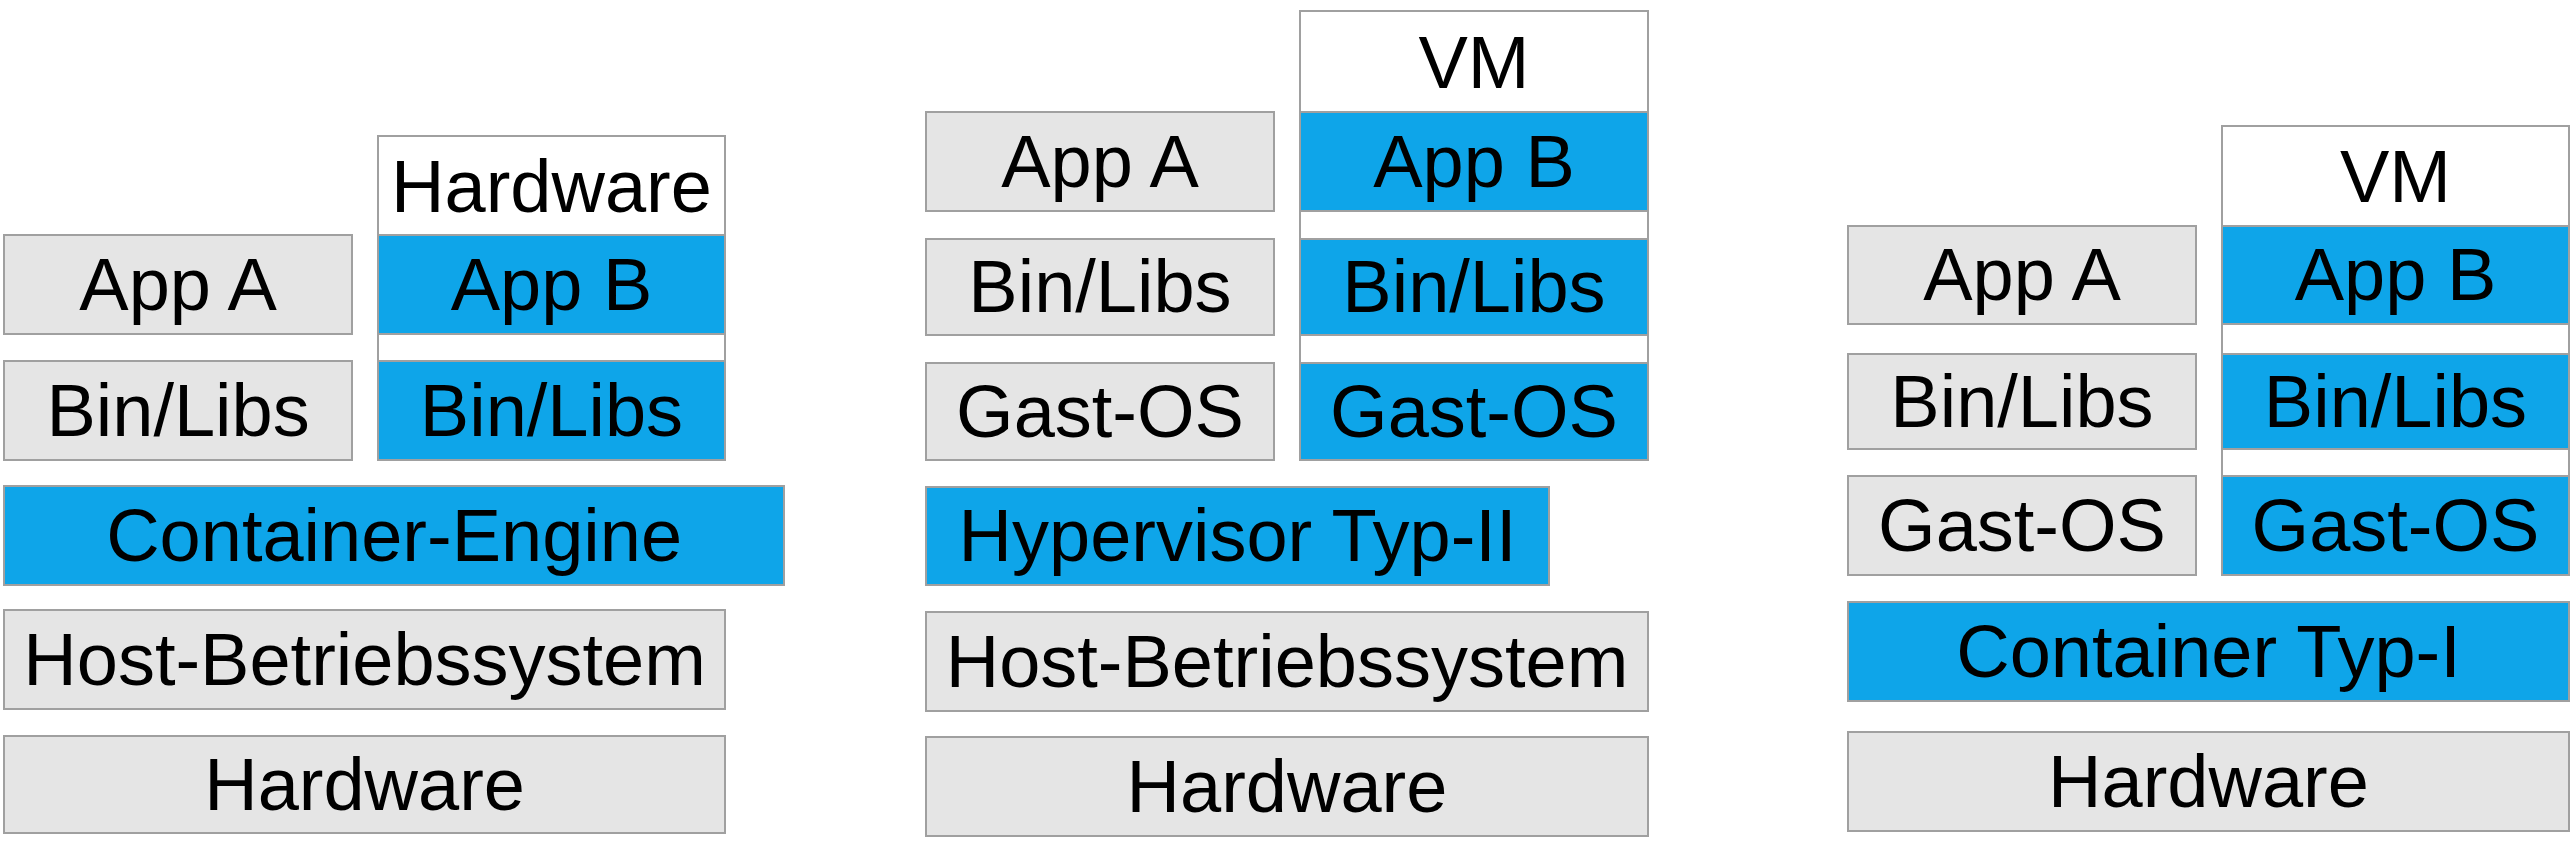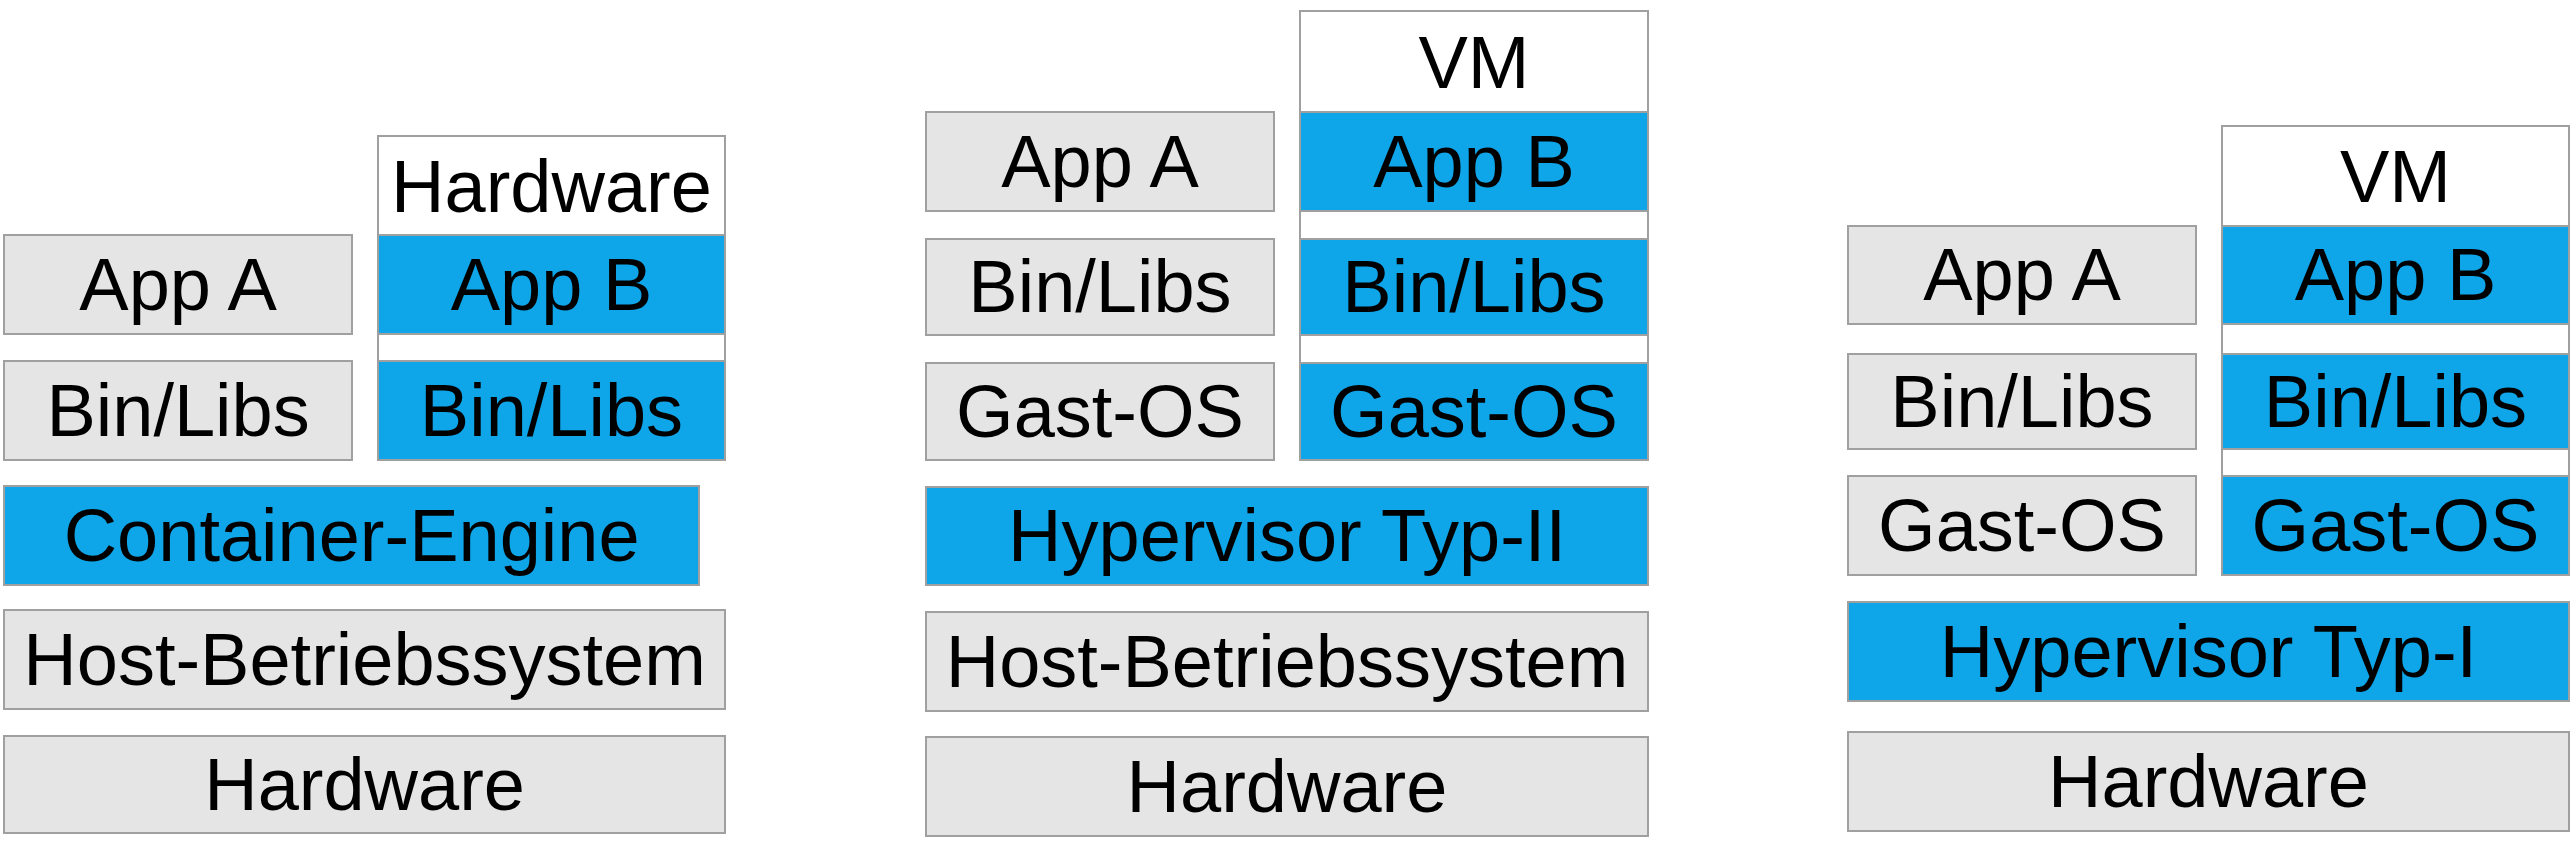--- a/index.html
+++ b/index.html
@@ -46,54 +46,54 @@
     <div class="frame" style="left:377px; top:135px; width:349px; height:325px;">
       <div class="frame-label" style="top:0; height:99px;">Hardware</div>
     </div>
 
     <div class="box light" style="left:3.1px; top:234px; width:350px; height:101px;">App A</div>
     <div class="box light" style="left:3.1px; top:360px; width:350px; height:101px;">Bin/Libs</div>
 
     <div class="box dark" style="left:377px; top:234px; width:349px; height:101px;">App B</div>
     <div class="box dark" style="left:377px; top:360px; width:349px; height:101px;">Bin/Libs</div>
 
-    <div class="box dark" style="left:3.1px; top:485px; width:697px; height:101px;">Container-Engine</div>
+    <div class="box dark" style="left:3.1px; top:485px; width:782px; height:101px;">Container-Engine</div>
     <div class="box light" style="left:3.1px; top:609px; width:723px; height:101px;">Host-Betriebssystem</div>
     <div class="box light" style="left:3.1px; top:735px; width:723px; height:99px;">Hardware</div>
   </div>
 
   <div>
     <div class="frame" style="left:1299px; top:10px; width:350px; height:451px;">
       <div class="frame-label" style="top:0; height:101px;">VM</div>
     </div>
 
     <div class="box light" style="left:925px; top:111px; width:350px; height:101px;">App A</div>
     <div class="box light" style="left:925px; top:238px; width:350px; height:98px;">Bin/Libs</div>
     <div class="box light" style="left:925px; top:362px; width:350px; height:99px;">Gast-OS</div>
 
     <div class="box dark" style="left:1299px; top:111px; width:350px; height:101px;">App B</div>
     <div class="box dark" style="left:1299px; top:238px; width:350px; height:98px;">Bin/Libs</div>
     <div class="box dark" style="left:1299px; top:362px; width:350px; height:99px;">Gast-OS</div>
 
-    <div class="box dark" style="left:925px; top:486px; width:724px; height:100px;">Hypervisor Typ-II</div>
+    <div class="box dark" style="left:925px; top:486px; width:625px; height:100px;">Hypervisor Typ-II</div>
     <div class="box light" style="left:925px; top:611px; width:724px; height:101px;">Host-Betriebssystem</div>
     <div class="box light" style="left:925px; top:736px; width:724px; height:101px;">Hardware</div>
   </div>
 
   <div>
     <div class="frame" style="left:2221px; top:125px; width:349px; height:451px;">
       <div class="frame-label" style="top:0; height:100px;">VM</div>
     </div>
 
     <div class="box light" style="left:1847px; top:225px; width:350px; height:100px;">App A</div>
     <div class="box light" style="left:1847px; top:353px; width:350px; height:97px;">Bin/Libs</div>
     <div class="box light" style="left:1847px; top:475px; width:350px; height:101px;">Gast-OS</div>
 
     <div class="box dark" style="left:2221px; top:225px; width:349px; height:100px;">App B</div>
     <div class="box dark" style="left:2221px; top:353px; width:349px; height:97px;">Bin/Libs</div>
     <div class="box dark" style="left:2221px; top:475px; width:349px; height:101px;">Gast-OS</div>
 
-    <div class="box dark" style="left:1847px; top:601px; width:723px; height:101px;">Hypervisor Typ-I</div>
+    <div class="box dark" style="left:1847px; top:601px; width:723px; height:101px;">Container Typ-I</div>
     <div class="box light" style="left:1847px; top:731px; width:723px; height:101px;">Hardware</div>
   </div>
 
 </div>
 
 
 </body></html>

